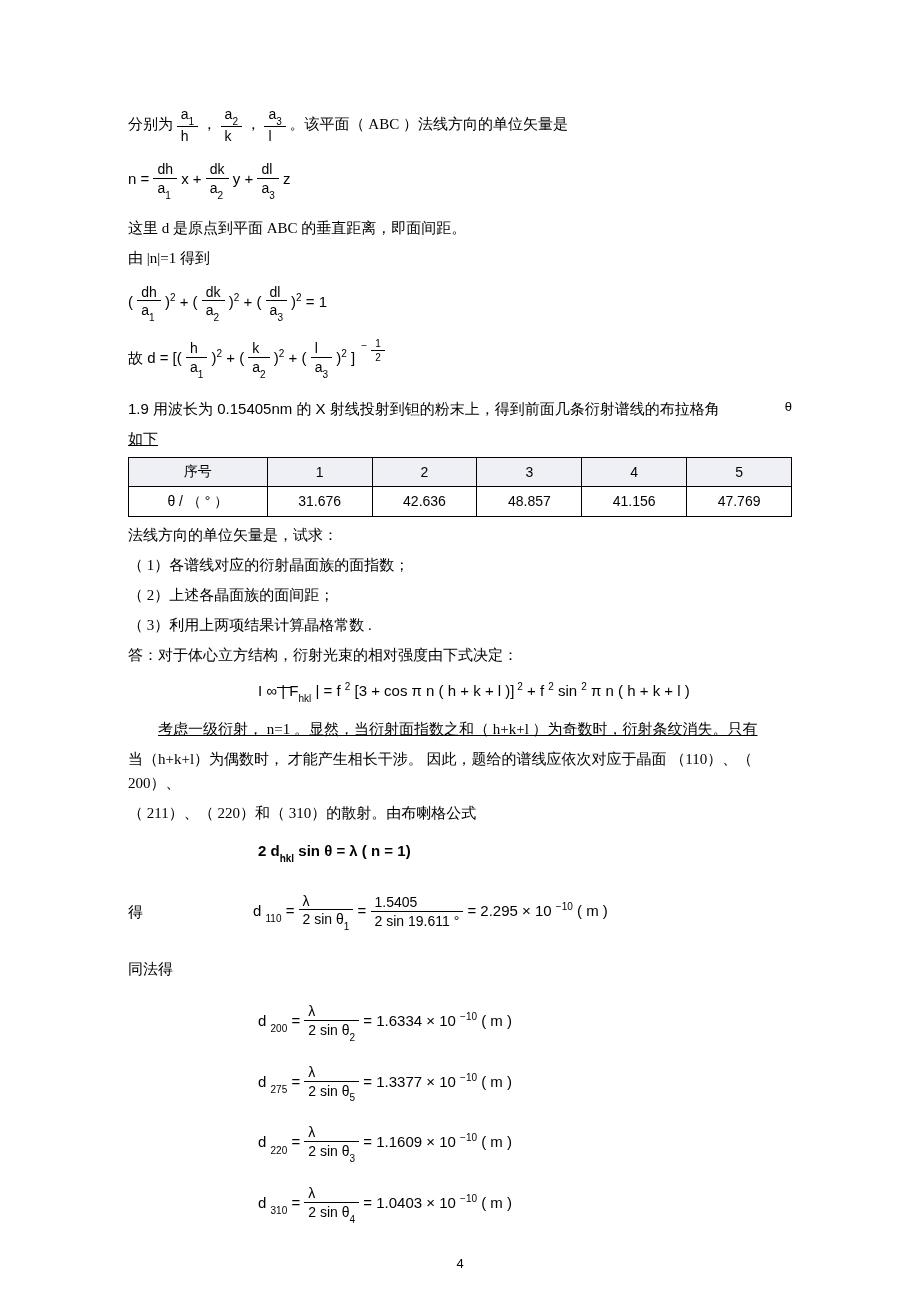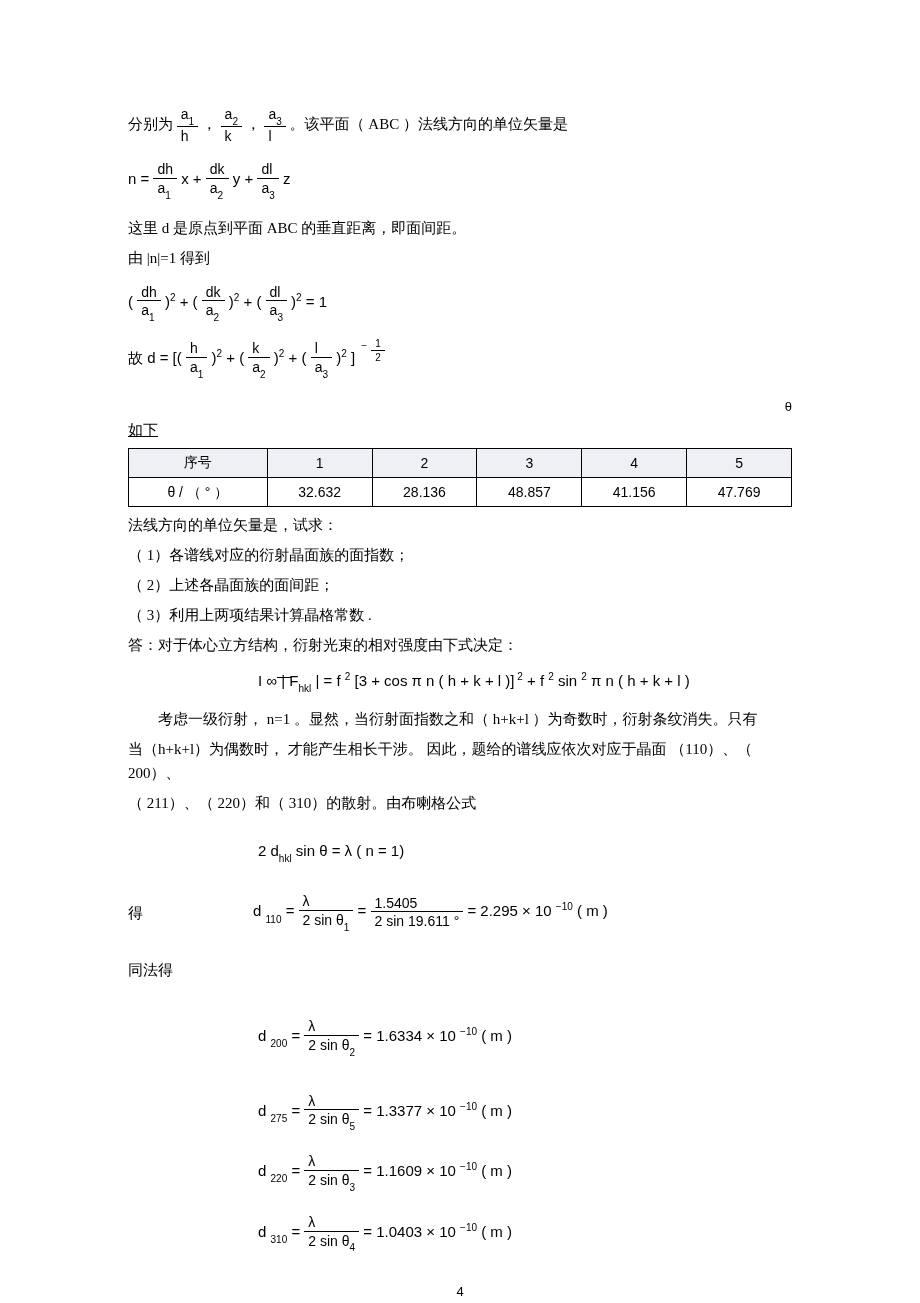--- a/index.html
+++ b/index.html
@@ -109,37 +109,38 @@
   <span class="arial">)</span><span class="sup arial">2</span>
   <span class="arial">]</span>
   <span class="expline" style="position:relative; top:-8px; left:2px;">
     <span class="sup arial">−</span>
     <span class="frac" style="font-size:10px;"><span class="num">1</span><span class="den">2</span></span>
   </span>
 </div>
 
 <div class="para">
   <span class="right-theta">θ</span>
+  <span class="arial">1.9  用波长为    0.15405nm  的  X  射线投射到钽的粉末上，得到前面几条衍射谱线的布拉格角</span>
 </div>
 <div class="para" style="clear:both;text-decoration:underline;">如下</div>
 
 <table class="data">
   <tbody>
       <tr>
     <th style="font-family:'SimSun',serif;">序号</th>
     <th>1</th>
     <th>2</th>
     <th>3</th>
     <th>4</th>
     <th>5</th>
   </tr>
   <tr>
     <td>θ  /  （ °  ）</td>
-    <td>32.632</td>
-    <td>28.136</td>
+    <td>31.676</td>
+    <td>42.636</td>
     <td>48.857</td>
     <td>41.156</td>
     <td>47.769</td>
   </tr>
 </tbody>
   </table>
 
 <div class="para">法线方向的单位矢量是，试求：</div>
 <div class="para">（ 1）各谱线对应的衍射晶面族的面指数；</div>
 <div class="para">（ 2）上述各晶面族的面间距；</div>
@@ -149,45 +150,45 @@
 <div class="eq indent-eq" style="margin:12px 0; position:relative;">
   <span style="position:absolute; left:149px; top:-4px; font-size:14px;">—</span>
   <span class="arial">I ∞ | F</span><span class="sub arial">hkl</span>
   <span class="arial"> |  =  f </span><span class="sup arial">2</span>
   <span class="arial">[3  + cos  π n ( h  + k  + l )]</span><span class="sup arial"> 2</span>
   <span class="arial">  +  f </span><span class="sup arial">2</span>
   <span class="arial"> sin </span><span class="sup arial">2</span>
   <span class="arial"> π n ( h + k  + l )</span>
 </div>
 
-<div class="para" style="text-indent:2em;"><span>考虑一级衍射，    n=1 。显然，当衍射面指数之和（      h+k+l ）为奇数时，衍射条纹消失。只有</span></div>
+<div class="para" style="text-indent:2em;text-decoration:underline;"><span>考虑一级衍射，    n=1 。显然，当衍射面指数之和（      h+k+l ）为奇数时，衍射条纹消失。只有</span></div>
 <div class="para">当（h+k+l）为偶数时，  才能产生相长干涉。    因此，题给的谱线应依次对应于晶面      （110）、（ 200）、</div>
 <div class="para">（ 211）、（ 220）和（ 310）的散射。由布喇格公式</div>
 
-<div class="eq indent-eq" style="margin:24px 0 22px 0;">
+<div class="eq indent-eq" style="margin:14px 0 22px 0;font-weight:bold;">
   <span class="arial">2 d</span><span class="sub arial">hkl</span>
   <span class="arial">  sin  θ  = λ ( n  = 1)</span>
 </div>
 
 <div class="rowline" style="margin:10px 0 20px 0;">
   <span>得</span>
   <span class="eq" style="margin-left:70px;">
     <span class="arial">d </span><span class="sub arial">110</span>
     <span class="arial">  = </span>
     <span class="frac"><span class="num">λ</span><span class="den"><span>2 sin  θ</span><span class="sub">1</span></span></span>
     <span class="arial"> = </span>
     <span class="frac"><span class="num">1.5405</span><span class="den">2 sin  19.611 °</span></span>
     <span class="arial"> =  2.295   × 10 </span><span class="sup arial">−10</span>
     <span class="arial"> ( m )</span>
   </span>
 </div>
 
 <div class="para">同法得</div>
 
-<div class="eq indent-eq" style="margin:36px 0;">
+<div class="eq indent-eq" style="margin:22px 0;">
   <span class="arial">d </span><span class="sub arial">200</span>
   <span class="arial">  = </span>
   <span class="frac"><span class="num">λ</span><span class="den"><span>2 sin  θ</span><span class="sub">2</span></span></span>
   <span class="arial"> = 1.6334    × 10 </span><span class="sup arial">−10</span>
   <span class="arial">( m )</span>
 </div>
 
 <div class="eq indent-eq" style="margin:22px 0;">
   <span class="arial">d </span><span class="sub arial">275</span>
   <span class="arial">  = </span>

